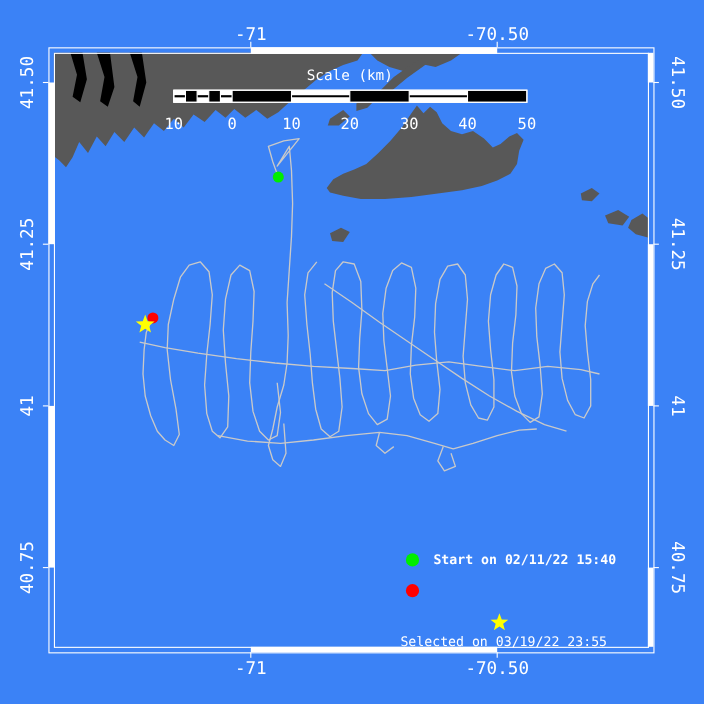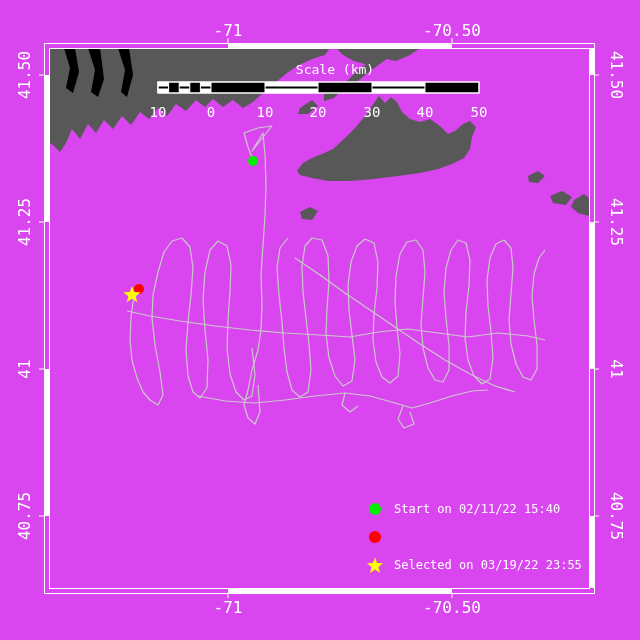--- a/index.html
+++ b/index.html
@@ -1,17 +1,17 @@
 <!DOCTYPE html>
 <html><head>
 <meta charset="utf-8">
 <style>
   html,body{margin:0;padding:0;background:#000;}
   #stage{
-    position:relative;width:640px;height:640px;background:#d946ef;overflow:hidden;
+    position:relative;width:640px;height:640px;background:#3b82f6;overflow:hidden;
     font-family:"DejaVu Sans Mono", monospace;
   }
   #map-svg{position:absolute;left:0;top:0;}
   .overlay-label{position:absolute;color:#fff;white-space:pre;}
   #scalebar-title{font-size:13px;transform:translateX(-50%);}
   .legend-row{position:absolute;display:flex;align-items:center;color:#fff;font-size:12px;letter-spacing:0px;}
   .legend-sym{width:22px;height:18px;margin-right:8px;flex:0 0 auto;}
   .legend-text{line-height:18px;}
 </style>
 </head>
@@ -101,35 +101,35 @@
       <text fill="#ffffff" font-family="&quot;DejaVu Sans Mono&quot;, monospace" text-anchor="middle" x="265" y="117" font-size="14">10</text>
       <text fill="#ffffff" font-family="&quot;DejaVu Sans Mono&quot;, monospace" text-anchor="middle" x="318" y="117" font-size="14">20</text>
       <text fill="#ffffff" font-family="&quot;DejaVu Sans Mono&quot;, monospace" text-anchor="middle" x="372" y="117" font-size="14">30</text>
       <text fill="#ffffff" font-family="&quot;DejaVu Sans Mono&quot;, monospace" text-anchor="middle" x="425" y="117" font-size="14">40</text>
       <text fill="#ffffff" font-family="&quot;DejaVu Sans Mono&quot;, monospace" text-anchor="middle" x="479" y="117" font-size="14">50</text>
       <circle cx="253" cy="161" r="5" fill="#00ee00"></circle>
       <circle cx="139" cy="289" r="5" fill="#ff0000"></circle>
       <polygon points="132,286 134.22182825366554,291.9419157612627 140.55950864665638,292.21884705062547 135.59499363159568,296.1680842387373 137.29006727063225,302.28115294937453 132,298.78 126.70993272936774,302.28115294937453 128.40500636840432,296.1680842387373 123.44049135334362,292.21884705062547 129.77817174633446,291.9419157612627" fill="#ffff00"></polygon>
     </svg>
 
-  <span id="scalebar-title" class="overlay-label" style="left:335px;top:62px;">Scale (km)</span>
+  <span id="scalebar-title" class="overlay-label" style="left:318px;top:62px;">Scale (km)</span>
 
-  <div class="legend-row" style="left:364px;top:500px;">
+  <div class="legend-row" style="left:364px;top:500px;font-weight:bold;">
     <svg class="legend-sym" viewBox="0 0 22 18">
       <circle cx="11" cy="9" r="6" fill="#00ee00"></circle>
     </svg>
     <span class="legend-text">Start on 02/11/22 15:40</span>
   </div>
 
   <div class="legend-row" style="left:364px;top:528px;">
     <svg class="legend-sym" viewBox="0 0 22 18">
       <circle cx="11" cy="9" r="6" fill="#ff0000"></circle>
     </svg>
   </div>
 
-  <div class="legend-row" style="left:364px;top:556px;">
+  <div class="legend-row" style="left:364px;top:556px;flex-direction:column;">
     <svg class="legend-sym" viewBox="0 0 22 18">
       <polygon id="legend-star" fill="#ffff00" points="11,1.5 13.116026908252904,7.087538820250189 19.083980388508806,7.373355547812947 14.423803458662553,11.112461179749811 15.996174644486022,16.87664445218705 11,13.6 6.003825355513979,16.87664445218705 7.576196541337447,11.112461179749811 2.916019611491194,7.373355547812948 8.883973091747096,7.08753882025019"></polygon>
     </svg>
     <span class="legend-text">Selected on 03/19/22 23:55</span>
   </div>
 
 </div>
 
 </body></html>

